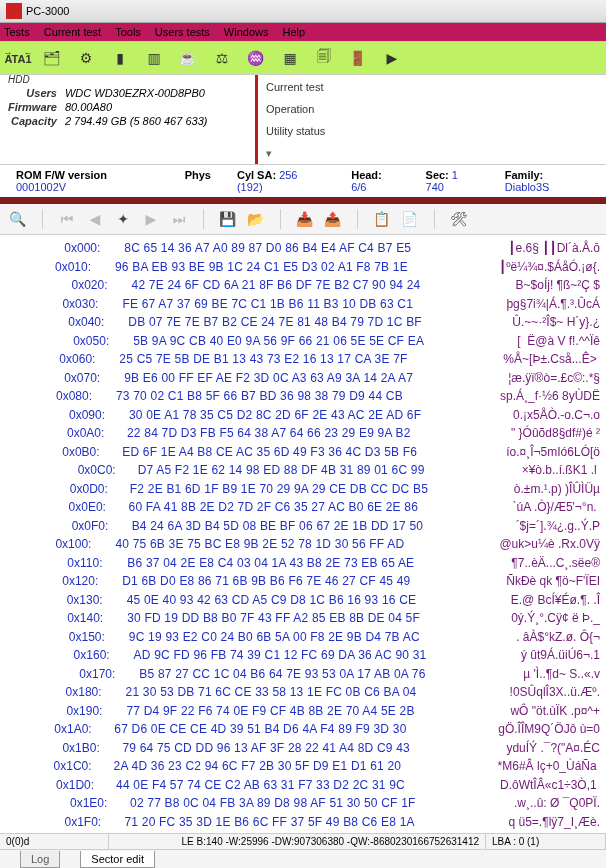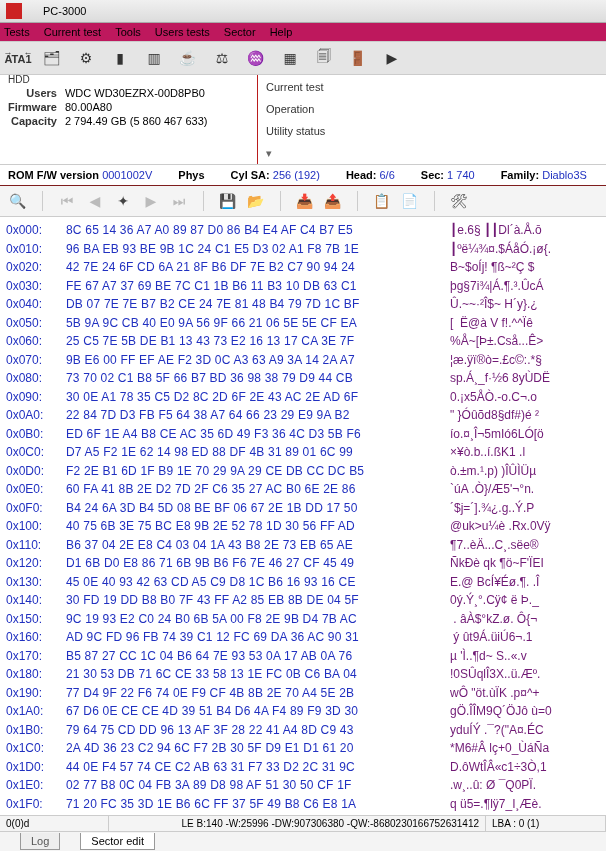--- a/index.html
+++ b/index.html
@@ -1,43 +1,43 @@
 <!DOCTYPE html>
 <html><head>
 <meta charset="utf-8">
 <style>
   * { margin:0; padding:0; box-sizing:border-box; font-family:Tahoma,Arial,sans-serif; }
   body { background:#fff; font-size:11px; color:#000; width:606px; }
-  .title-bar { background:linear-gradient(#f0f0f0,#dcdcdc); border-bottom:1px solid #aaa; padding:3px 6px; display:flex; align-items:center; gap:21px; }
+  .title-bar { background:linear-gradient(#f0f0f0,#dcdcdc); border-bottom:1px solid #aaa; padding:3px 6px; display:flex; align-items:center; gap:4px; }
   .title-bar .icon { width:16px; height:16px; background:#c22; display:inline-block; }
   .menu-bar { background:#be185d; border-bottom:1px solid #ccc; padding:3px 4px; display:flex; gap:14px; }
   .menu-bar span { cursor:default; }
-  .toolbar { background:#e5e5e5; border-bottom:1px solid #ccc; padding:4px 6px; display:flex; gap:10px; align-items:center; }
+  .toolbar { background:#bef264; border-bottom:1px solid #ccc; padding:4px 6px; display:flex; gap:10px; align-items:center; }
   .toolbar .tb { width:24px; height:24px; border:1px solid transparent; display:flex; align-items:center; justify-content:center; font-size:14px; color:#333; }
   .ata-lbl { font-size:11px; font-weight:bold; position:relative; padding-top:2px;}
   .ata-lbl::before { content:"→"; font-size:9px; position:absolute; top:-4px; left:-1px;}
   .ata-lbl::after  { content:"←"; font-size:9px; position:absolute; top:-4px; right:-1px;}
   .top-panels { display:flex; border-bottom:1px solid #ccc; }
-  .hdd-panel { flex:0 0 258px; border-right:1px solid #b91c1c; position:relative; }
+  .hdd-panel { flex:0 0 258px; border-right:3px solid #b91c1c; position:relative;font-style:italic; }
   .hdd-panel .hdr { position:absolute; top:-1px; left:4px; font-size:10px; padding:0 4px; color:#333; }
   .hdd-panel table { margin:10px 6px 4px 6px; font-size:11px; }
   .hdd-panel td.k { text-align:right; font-weight:bold; color:#333; padding-right:6px; }
   .curr-panel { flex:1; padding:4px 8px; font-size:11px; color:#333; }
   .curr-panel .row { margin:2px 0 10px 0; }
   .curr-panel .dd { color:#666; margin-top:6px;}
-  .info-bar { display:flex; gap:26px; padding:4px 8px; border-bottom:1px solid #7f1d1d; font-size:11px;}
+  .info-bar { display:flex; gap:26px; padding:4px 16px; border-bottom:7px solid #7f1d1d; font-size:11px;}
   .info-bar b { font-weight:bold; }
   .blue { color:#2030c0; }
   .toolbar2 { background:#f4f4f4; border-bottom:1px solid #ccc; padding:4px 6px; display:flex; gap:12px; align-items:center; }
   .toolbar2 .grp { display:flex; gap:4px; }
   .toolbar2 .tb { width:24px; height:22px; display:flex; align-items:center; justify-content:center; font-size:14px; color:#444; }
   .toolbar2 .dim { color:#bbb; }
   .sep { width:1px; height:20px; background:#ccc; }
   .hex-area { padding:4px 6px 2px 6px; font-family:"Courier New",monospace; font-size:12px; line-height:18.5px; white-space:pre; overflow:hidden; }
-  .hex-row { display:flex; }
+  .hex-row { display:flex;justify-content:flex-end; }
   .hex-off { color:#2030c0; width:60px; flex:none; }
   .hex-bytes { color:#2030c0; width:384px; flex:none; letter-spacing:0.2px;}
   .hex-asc { color:#701a75; flex:none; }
   .status-bar { border-top:1px solid #ccc; display:flex; font-size:10px; background:#f4f4f4; }
   .status-bar .cell { border-right:1px solid #ccc; padding:2px 6px; }
   .status-bar .wide { flex:1;text-align:right; }
   .tabs { display:flex; border-top:1px solid #ccc; background:#f4f4f4; padding-top:2px; }
   .tabs .tab { border:1px solid #999; border-top:none; background:#fff; padding:2px 10px; margin-left:20px; font-size:11px; position:relative; top:-1px;}
   .tabs .tab.inactive { background:#eee; color:#555; }
 </style>
@@ -46,21 +46,21 @@
 
 <div class="title-bar">
   <span class="icon"></span>
   <span>PC-3000</span>
 </div>
 <div class="menu-bar">
   <span>Tests</span>
   <span>Current test</span>
   <span>Tools</span>
   <span>Users tests</span>
-  <span>Sector</span>
+  <span>Windows</span>
   <span>Help</span>
 </div>
 
 <div class="toolbar">
   <div class="tb">
       <span class="ata-lbl">ATA1</span>
     </div>
   <div class="tb">🗂</div>
   <div class="tb">⚙</div>
   <div class="tb">▮</div>

